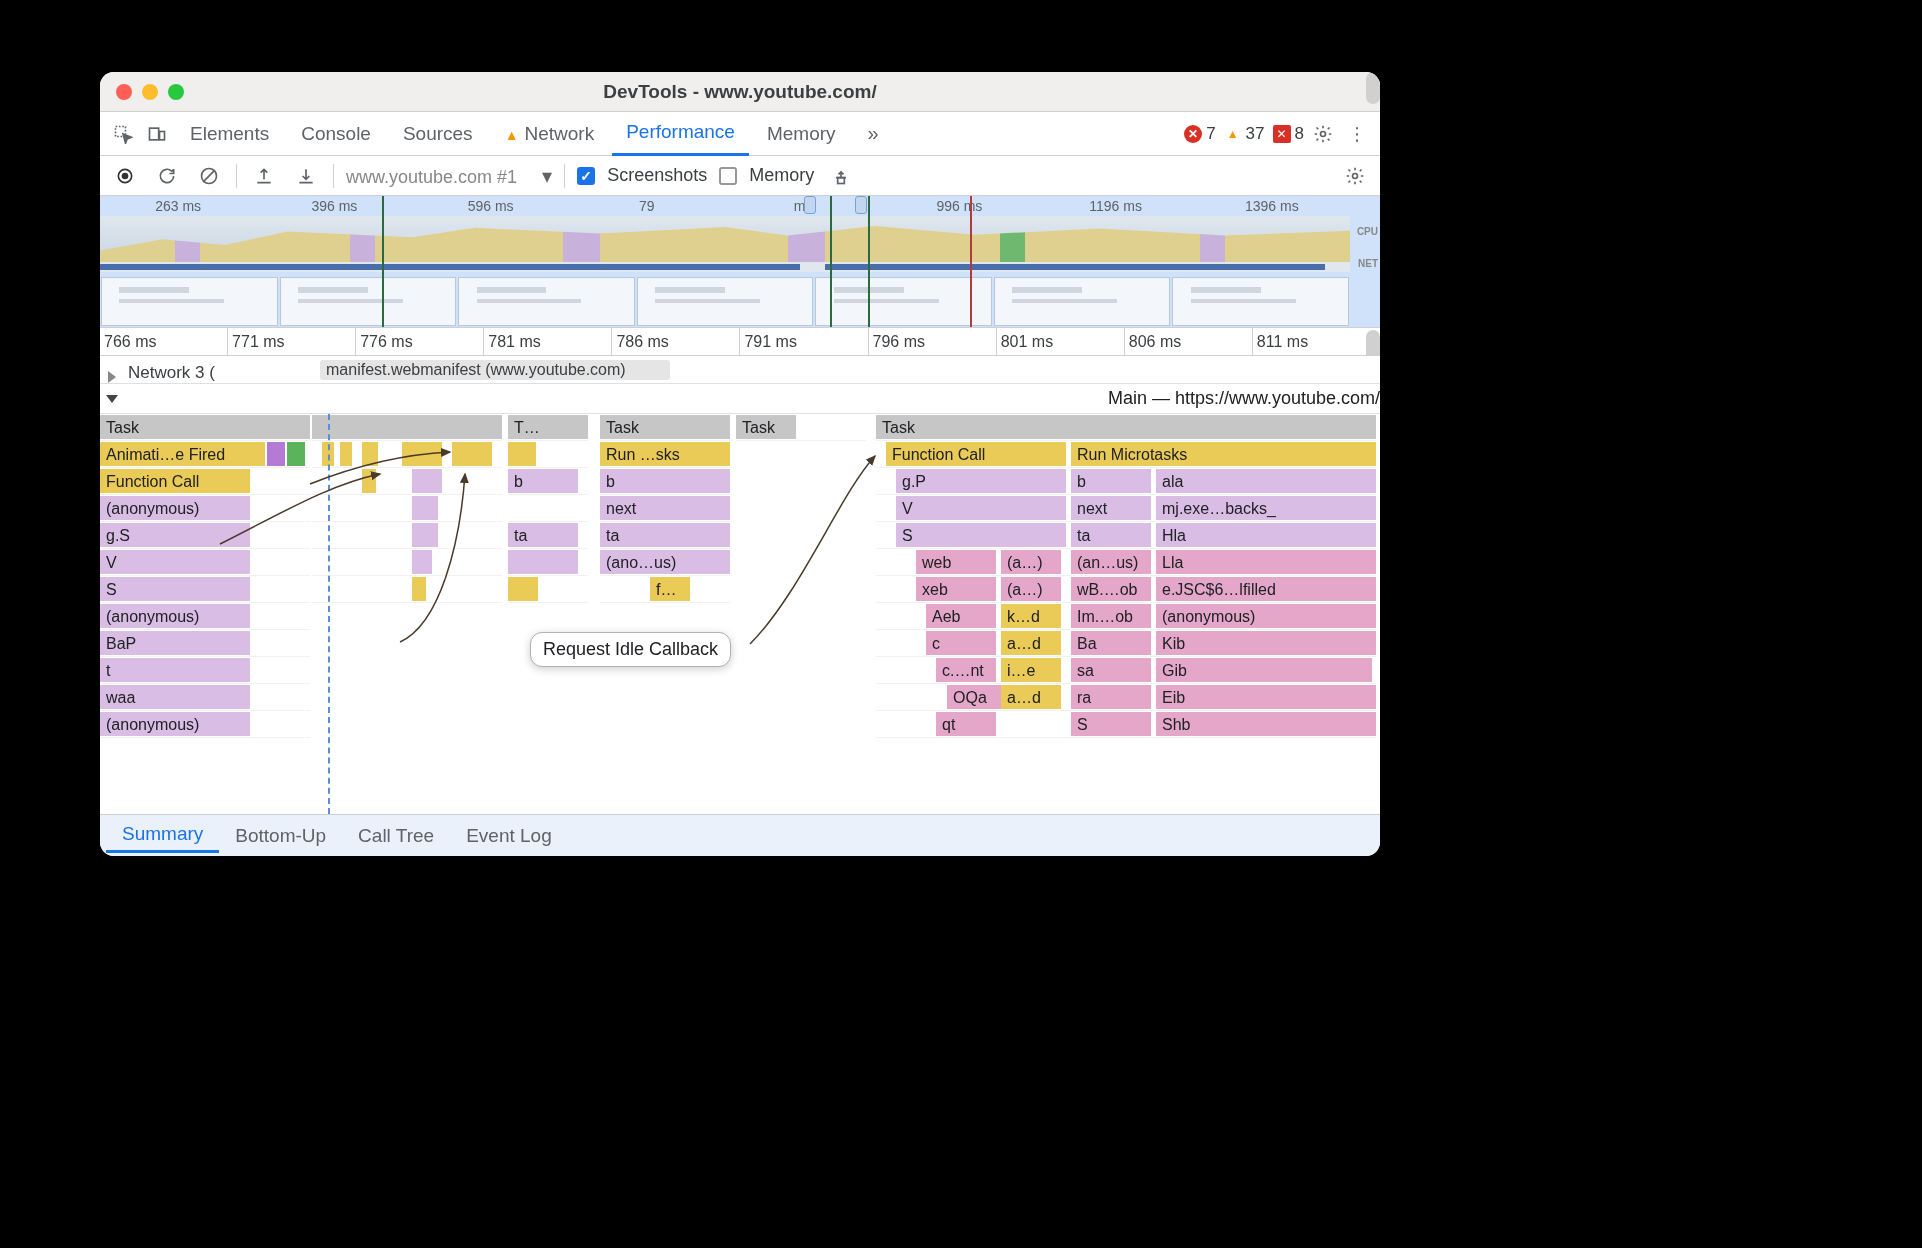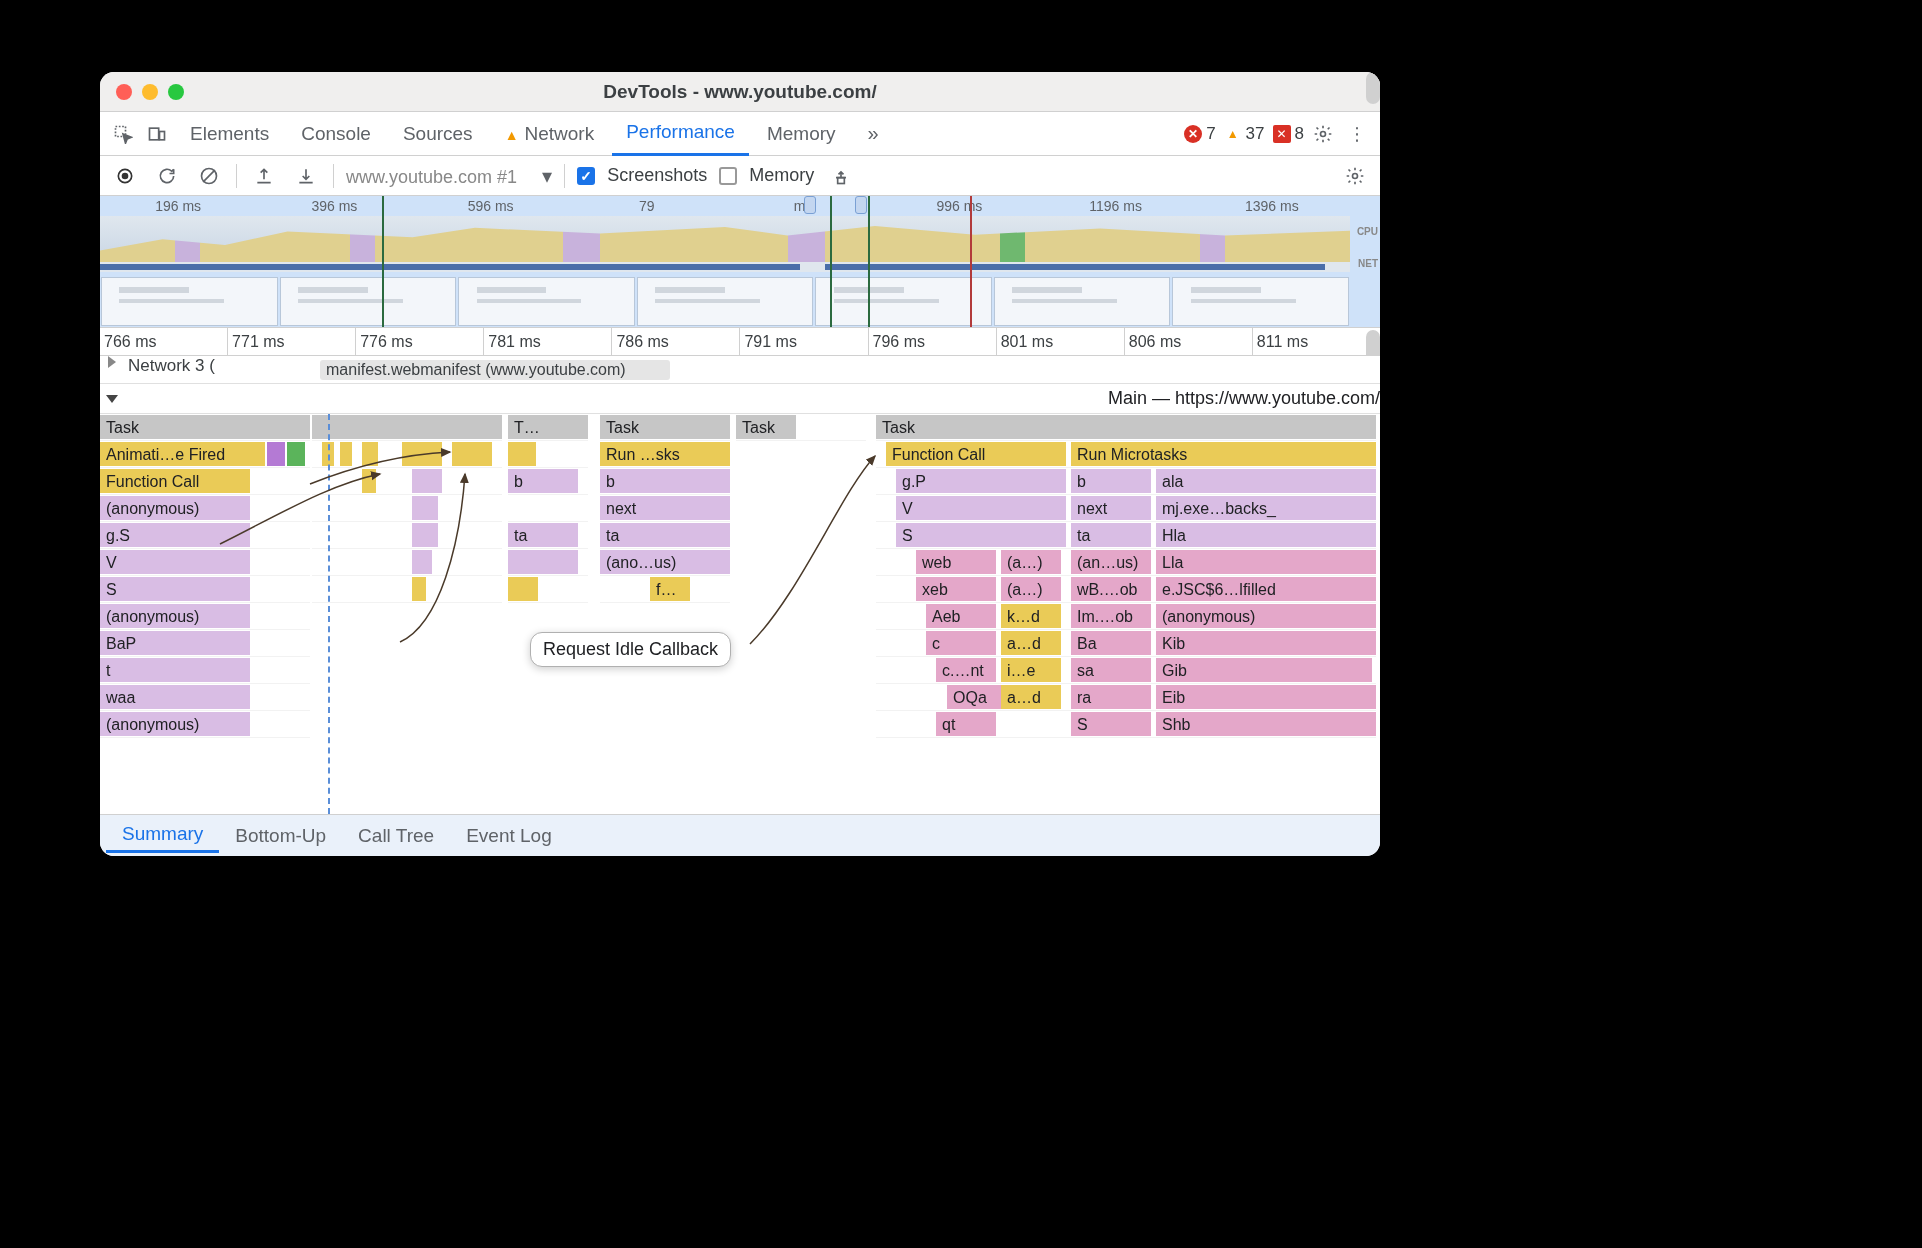--- a/index.html
+++ b/index.html
@@ -164,21 +164,21 @@
     background: #fff;
     align-items: center;
   }
   .detail-ruler .tick { flex: 1; border-left: 1px solid #d0d0d0; padding-left: 4px; line-height: 28px; }
   .scroll-overlay { position: absolute; right: 0; width: 14px; background: #d0d0d0; border-radius: 7px; }
 
   
   .network-row {
     height: 28px;
     border-bottom: 1px solid #e0e0e0;
-    display: flex; align-items: flex-start;
+    display: flex; align-items: flex-end;
     font-size: 17px;
     position: relative;
     background: #fff;
   }
   .network-row .label { width: 210px; padding-left: 6px; color: #3c4043; }
   .network-row .bar { position: absolute; top: 4px; height: 20px; background: #e5e5e5; padding: 0 6px; line-height: 20px; border-radius: 3px; font-size: 16px; color: #3c4043; }
 
   
   .main-header {
     height: 30px;
@@ -360,21 +360,21 @@
       <svg class="ico" viewBox="0 0 24 24" fill="none" stroke="#5f6368" stroke-width="2">
           <circle cx="12" cy="12" r="3"></circle>
           <path d="M12 2v3M12 19v3M4.2 4.2l2.1 2.1M17.7 17.7l2.1 2.1M2 12h3M19 12h3M4.2 19.8l2.1-2.1M17.7 6.3l2.1-2.1"></path>
         </svg>
     </span>
   </div>
 
   <div class="overview">
     <div class="region"></div>
     <div class="time-ticks">
-      <span>196 ms</span>
+      <span>263 ms</span>
       <span>396 ms</span>
       <span>596 ms</span>
       <span>79</span>
       <span>ms</span>
       <span>996 ms</span>
       <span>1196 ms</span>
       <span>1396 ms</span>
     </div>
     <div class="cpu-area">
         <div class="cpu-shape"></div>

